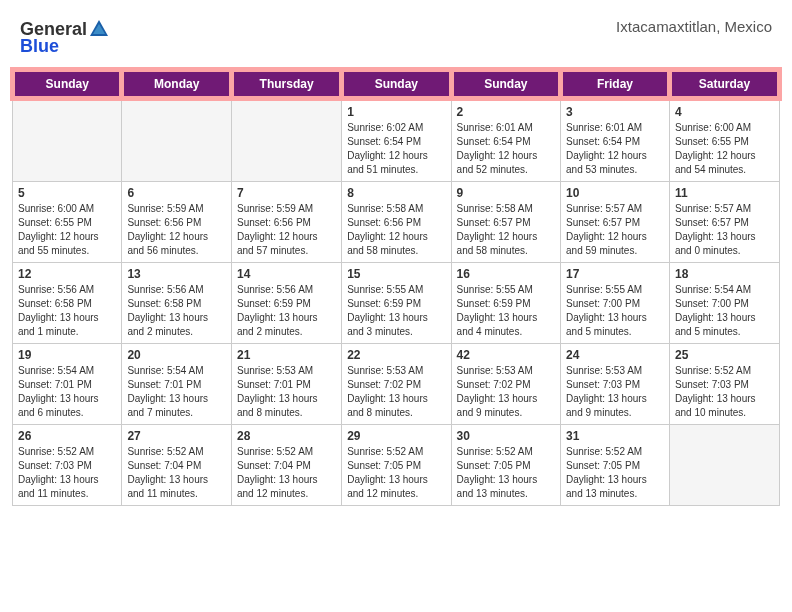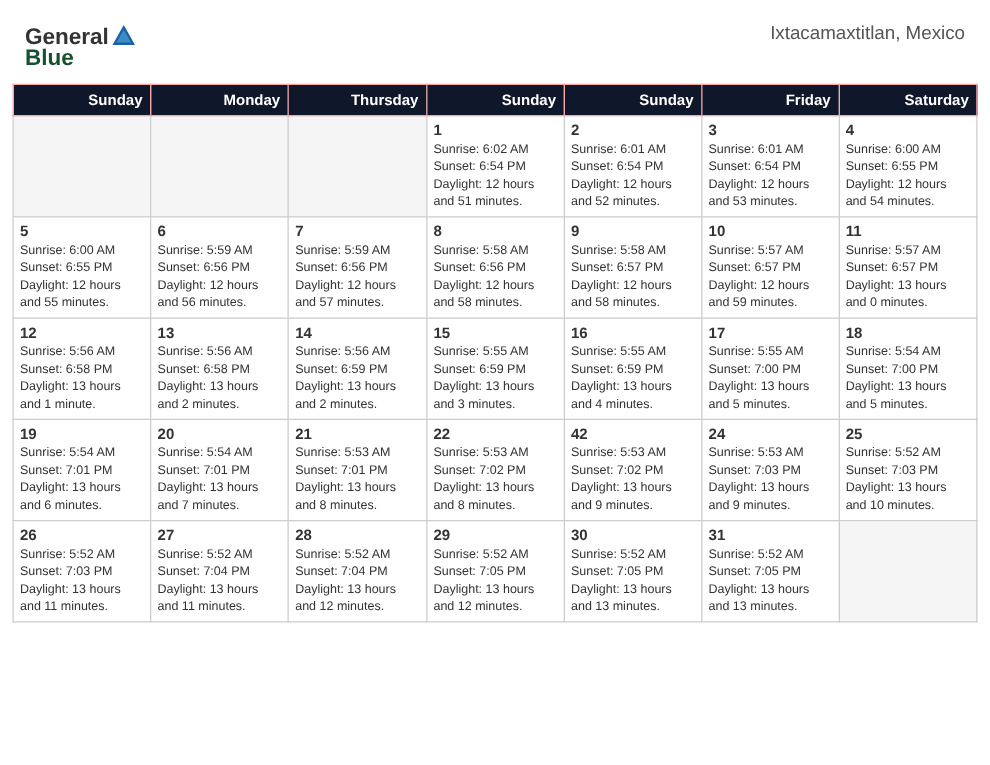--- a/index.html
+++ b/index.html
@@ -31,27 +31,27 @@
     .calendar-subtitle {
       font-size: 15px;
       color: #555;
     }
     .calendar {
       width: 100%;
       border-collapse: collapse;
       margin-top: 6px;
     }
     .calendar th {
-      background-color: #0f172a;
+      background-color: #701a75;
       color: #fff;
       font-size: 12px;
       font-weight: bold;
       padding: 5px 6px;
-      text-align: right;
-      border: 1px solid #fca5a5;
+      text-align: center;
+      border: 5px solid #fca5a5;
     }
     .calendar td {
       border: 1px solid #ccc;
       vertical-align: top;
       padding: 4px 5px;
       width: 113px;
       min-height: 80px;
       font-size: 10.5px;
       color: #333;
       background: #fff;
@@ -76,21 +76,21 @@
 <div class="header">
   <div class="logo">
     <div>
       <div style="display:flex; align-items:center;">
         <span style="font-size:18px;font-weight:bold;color:#333;">General</span>
         <svg width="22" height="22" viewBox="0 0 22 22" style="margin:0 1px;">
           <polygon points="11,2 20,18 2,18" fill="#1a5fa8"></polygon>
           <polygon points="11,6 17,16 5,16" fill="#4a9fd4" opacity="0.7"></polygon>
         </svg>
       </div>
-      <div style="font-size:18px;font-weight:bold;color:#14532d;margin-top:-4px;">Blue</div>
+      <div style="font-size:18px;font-weight:bold;color:#1d4ed8;margin-top:-4px;">Blue</div>
     </div>
   </div>
   <div class="title-block">
     <div class="calendar-subtitle">Ixtacamaxtitlan, Mexico</div>
   </div>
 </div>
 
 <table class="calendar">
   <thead>
     <tr id="weekday-header">

